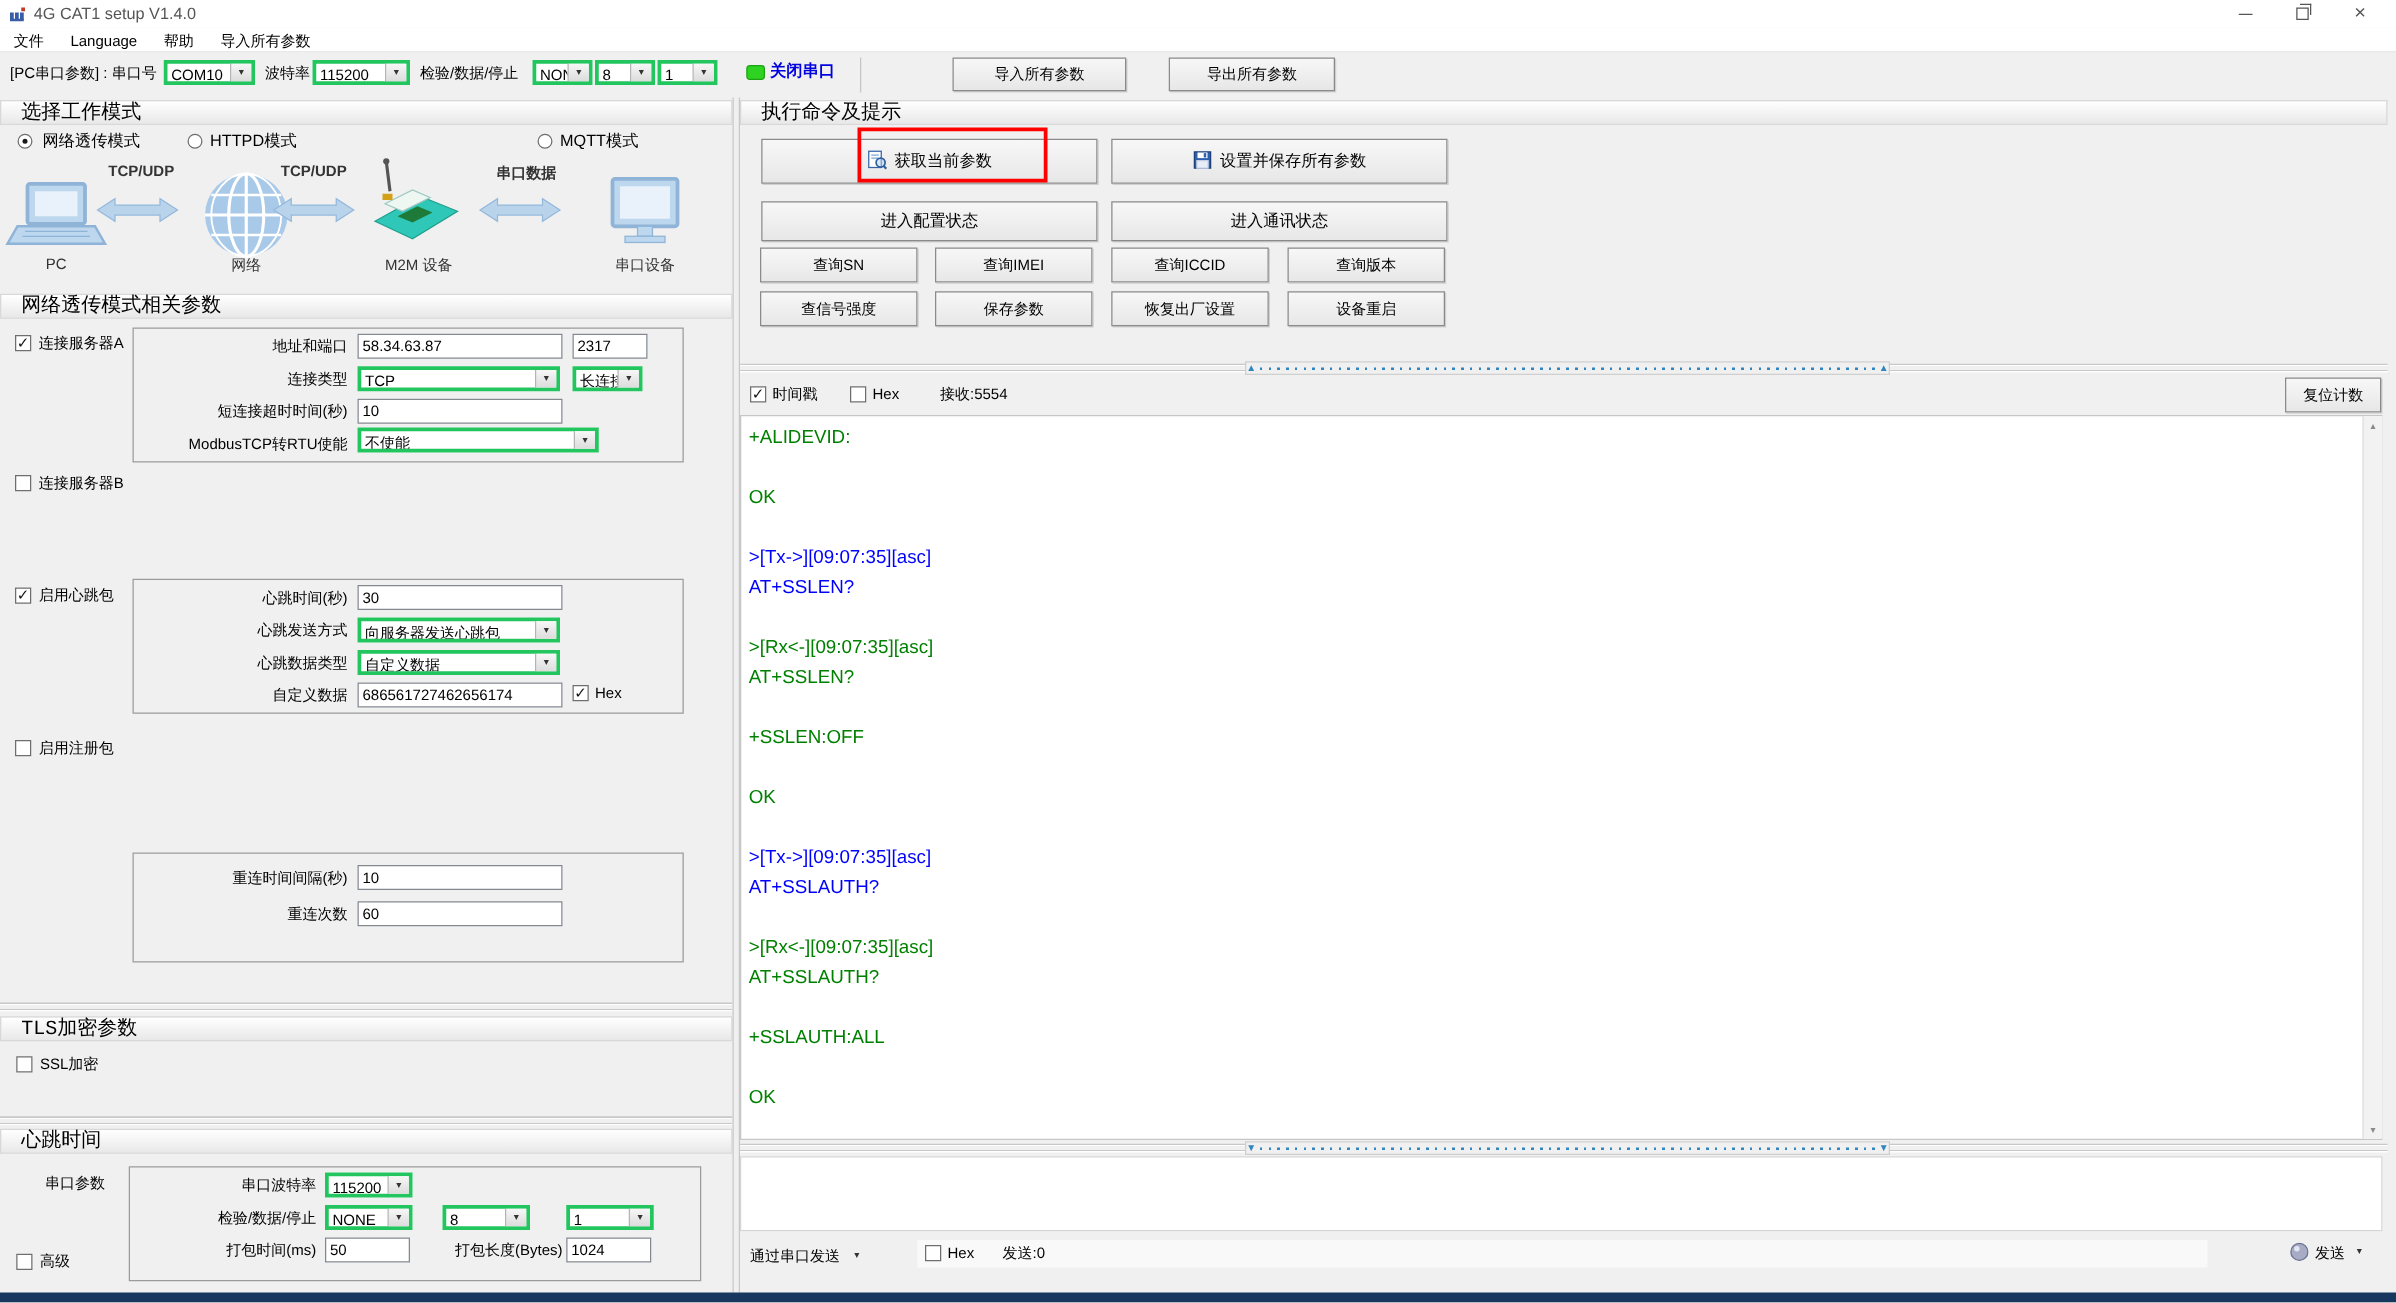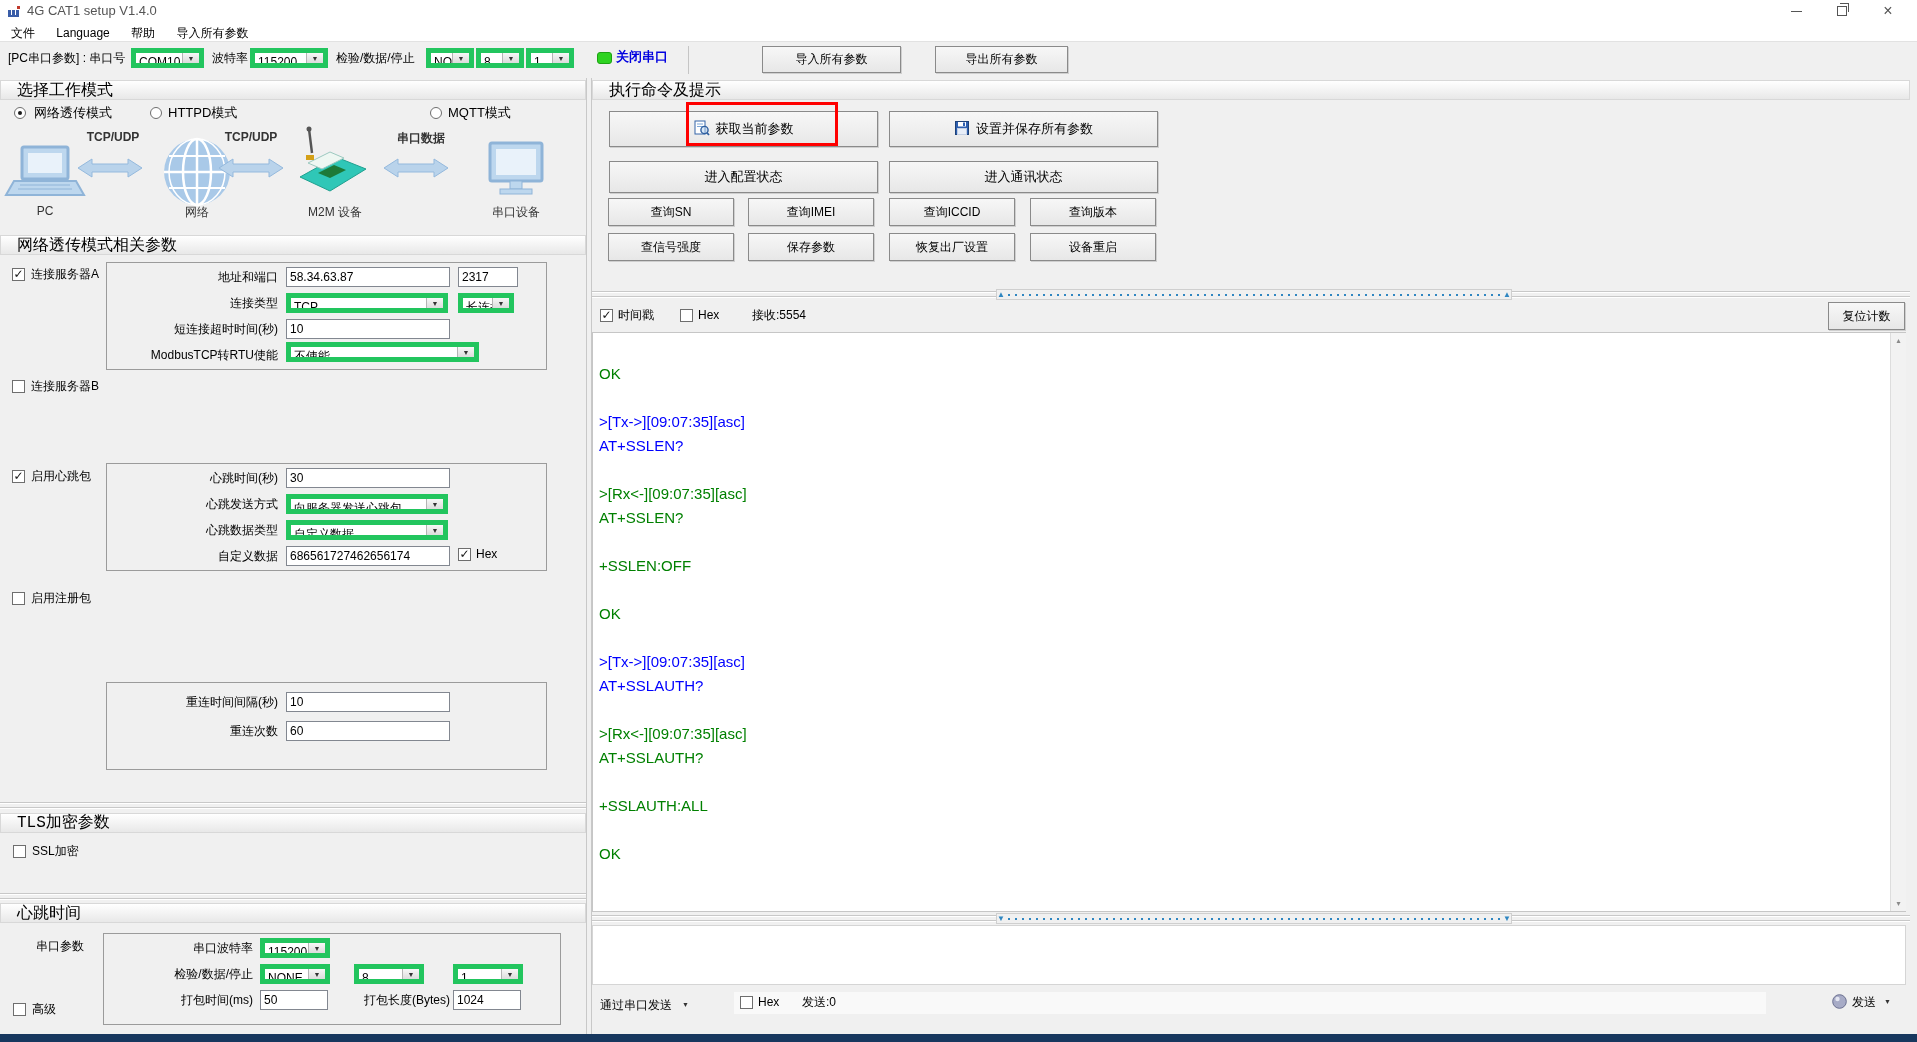--- a/index.html
+++ b/index.html
@@ -6,21 +6,21 @@
   #window{
     position:relative;width:1917px;height:1042px;background:#f0f0f0;
     font-family:"Liberation Sans","DejaVu Sans",sans-serif;font-size:12px;color:#000;
     outline:1px solid #9aa0a6;overflow:hidden;
   }
   .abs{position:absolute;}
   .lbl{position:absolute;font-size:12px;line-height:20px;white-space:nowrap;}
   .rlbl{text-align:right;}
   .inp{position:absolute;height:18px;background:#fff;border:1px solid #828790;
        font-size:12px;line-height:18px;padding:0 3px;white-space:nowrap;overflow:hidden;}
-  .combo{position:absolute;height:20px;background:#fff;border:5px solid #22c55e;
+  .combo{position:absolute;height:20px;background:#fff;border:3px solid #22c55e;
        display:flex;align-items:stretch;box-sizing:border-box;}
   .combo .cv{flex:1;font-size:12px;line-height:18px;padding:0 3px;overflow:hidden;white-space:nowrap;}
   .combo .ca{width:16px;background:linear-gradient(#f7f7f7,#dcdcdc);border-left:1px solid #b4b4b4;
        display:flex;align-items:center;justify-content:center;font-size:7px;color:#333;}
   .btn{position:absolute;background:linear-gradient(#f7f7f7,#e7e7e7);border:1px solid #8a8a8a;
        box-shadow:1px 1px 0 #cfcfcf;display:flex;align-items:center;justify-content:center;
        font-size:12px;cursor:default;}
   .btn.big{font-size:13px;gap:6px;}
   .cb{position:absolute;width:13px;height:13px;background:#fff;border:1px solid #6e6e6e;
       font-size:12px;line-height:11px;text-align:center;color:#111;box-sizing:border-box;}
@@ -177,21 +177,21 @@
     </g>
   </svg>
   <div class="linklbl" style="left:82px;top:130px;width:62px;">TCP/UDP</div>
   <div class="linklbl" style="left:220px;top:130px;width:62px;">TCP/UDP</div>
   <div class="linklbl" style="left:390px;top:130px;width:62px;">串口数据</div>
   <div class="nodelbl" style="left:15px;top:204px;width:60px;">PC</div>
   <div class="nodelbl" style="left:167px;top:204px;width:60px;">网络</div>
   <div class="nodelbl" style="left:295px;top:204px;width:80px;">M2M 设备</div>
   <div class="nodelbl" style="left:486px;top:204px;width:60px;">串口设备</div>
 
-  <div class="hdr" style="left:0;top:235px;width:586px;">网络透传模式相关参数</div>
+  <div class="hdr" style="left:0;top:235px;width:586px;font-family:Liberation Mono, monospace;">网络透传模式相关参数</div>
 
   <span class="cb on" style="left:12px;top:268px;"></span>
   <span class="lbl" style="left:31px;top:264px;">连接服务器A</span>
   <div class="gbox" style="left:106px;top:262px;width:439px;height:106px;"></div>
   <div class="lbl rlbl" style="left:110px;top:267px;width:168px;">地址和端口</div>
   <div class="inp" style="left:286px;top:267px;width:156px;">58.34.63.87</div>
   <div class="inp" style="left:458px;top:267px;width:52px;">2317</div>
   <div class="lbl rlbl" style="left:110px;top:293px;width:168px;">连接类型</div>
   <div class="combo" style="left:286px;top:293px;width:162px;">
     <span class="cv">TCP</span>
@@ -325,20 +325,21 @@
   </div>
 
   <span class="cb on" style="left:600px;top:309px;"></span>
   <span class="lbl" style="left:618px;top:305px;">时间戳</span>
   <span class="cb" style="left:680px;top:309px;"></span>
   <span class="lbl" style="left:698px;top:305px;">Hex</span>
   <span class="lbl" style="left:752px;top:305px;">接收:5554</span>
   <div class="btn" style="left:1828px;top:302px;width:75px;height:26px;">复位计数</div>
 
   <div class="logarea" style="left:592px;top:332px;width:1314px;height:580px;box-sizing:border-box;">
+    <div class="ln g">+ALIDEVID:</div>
     <div class="ln g"></div>
     <div class="ln g">OK</div>
     <div class="ln g"></div>
     <div class="ln b">&gt;[Tx-&gt;][09:07:35][asc]</div>
     <div class="ln b">AT+SSLEN?</div>
     <div class="ln g"></div>
     <div class="ln g">&gt;[Rx&lt;-][09:07:35][asc]</div>
     <div class="ln g">AT+SSLEN?</div>
     <div class="ln g"></div>
     <div class="ln g">+SSLEN:OFF</div>

